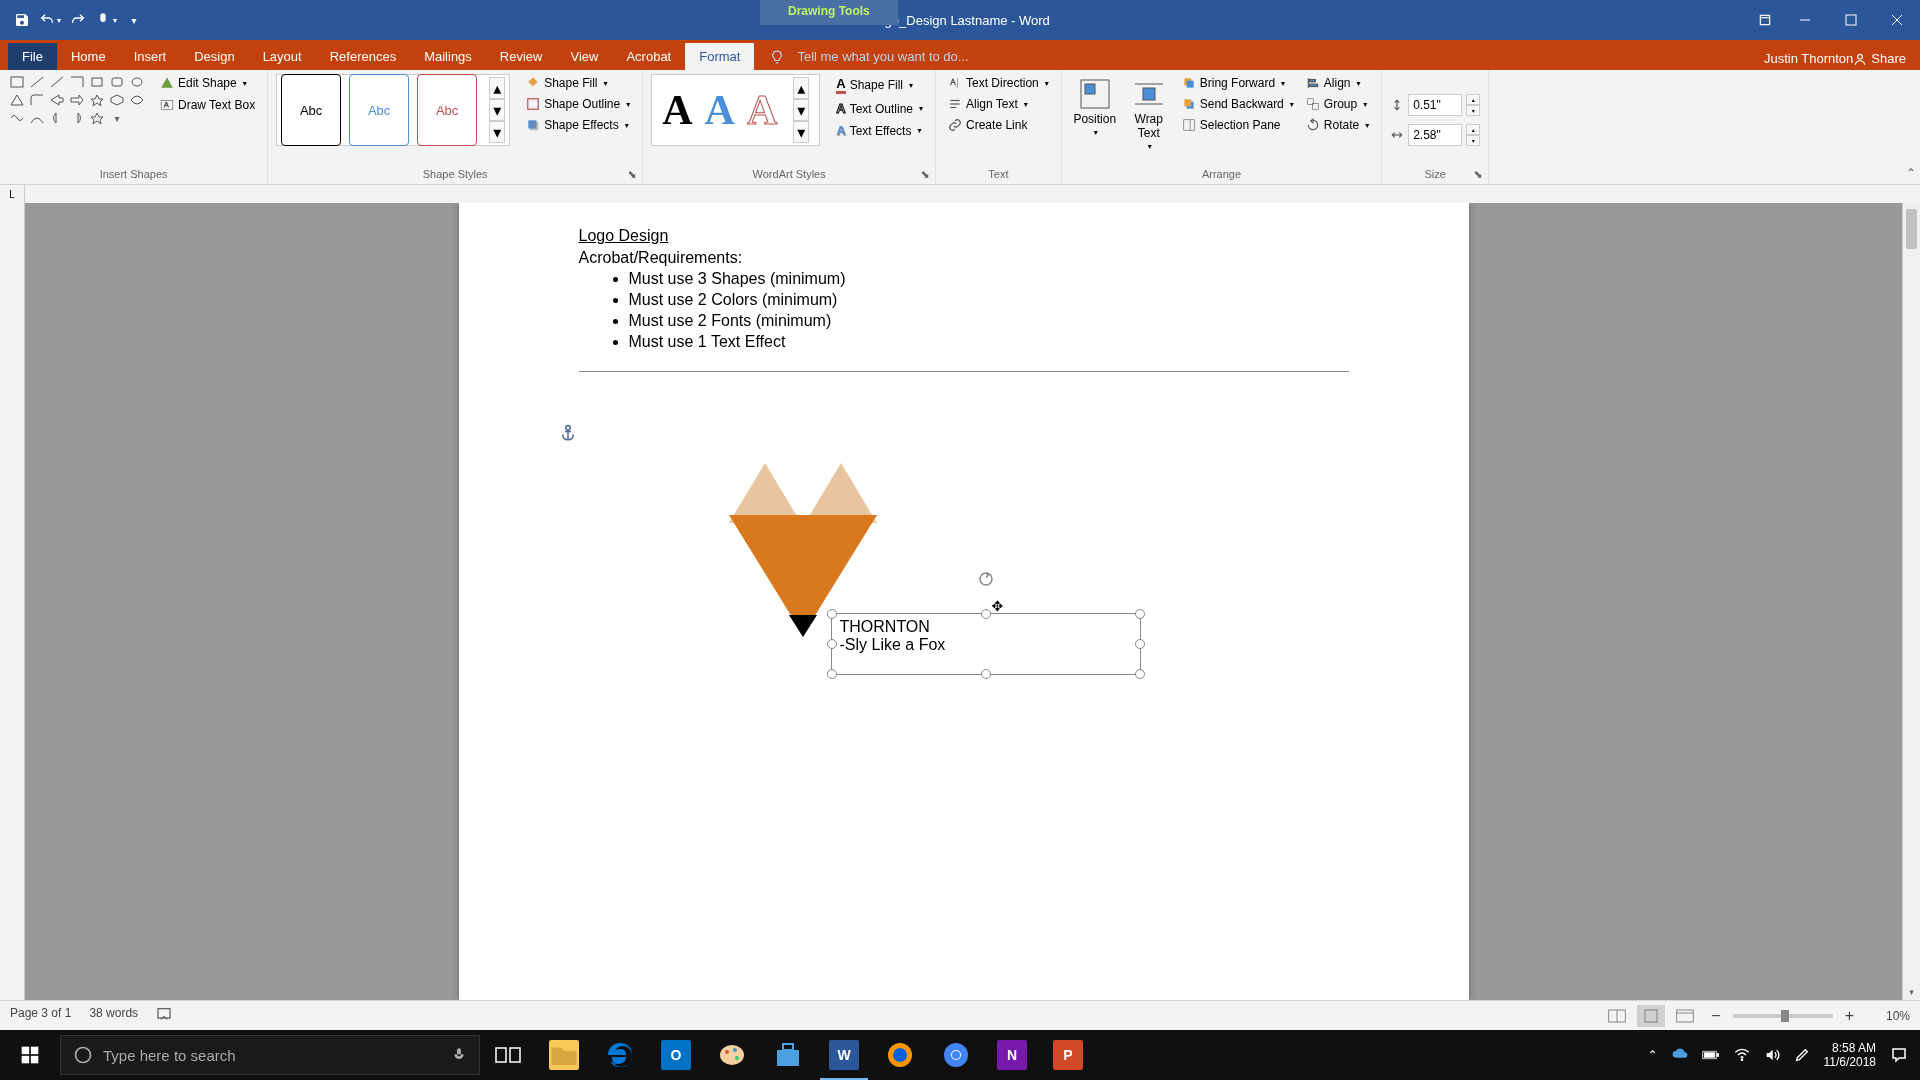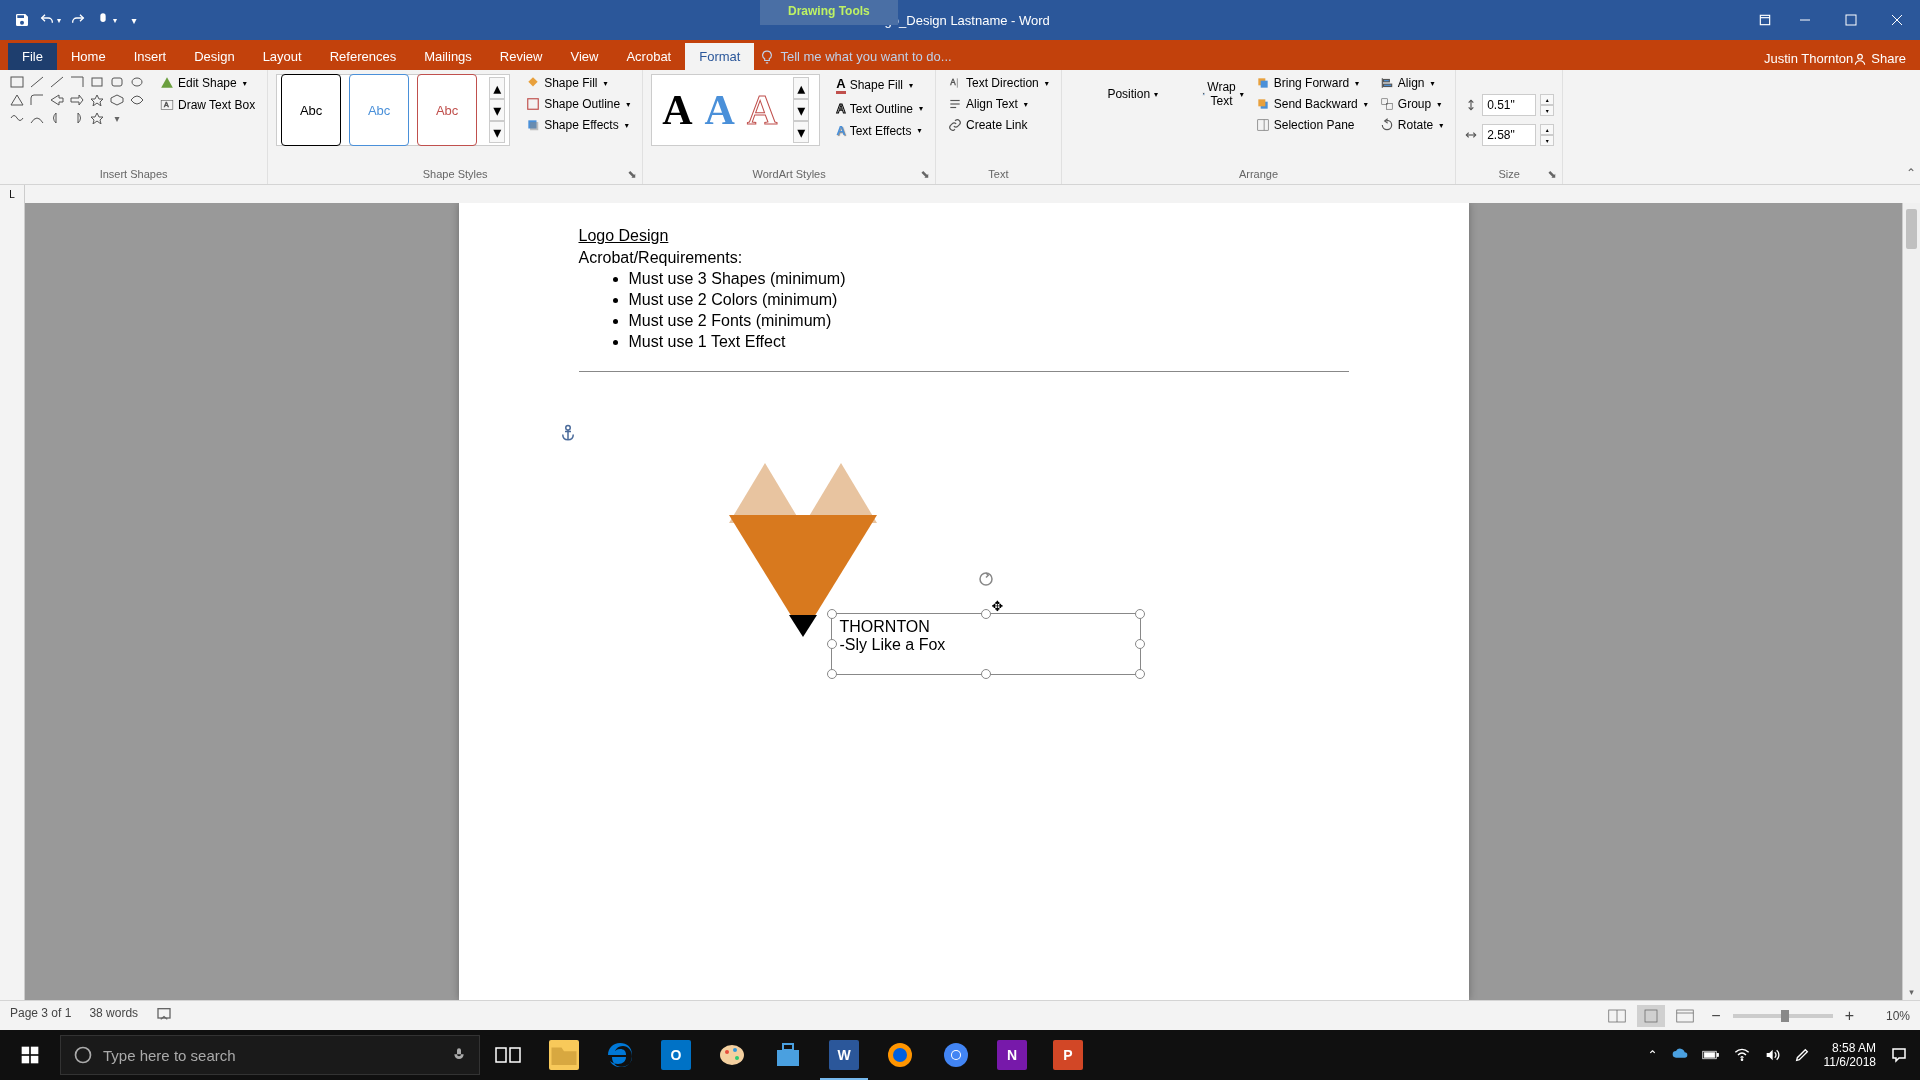--- a/index.html
+++ b/index.html
@@ -15,21 +15,21 @@
 .window-ctrls { position: absolute; right: 0; display: flex; }
 .window-btn { width: 46px; height: 40px; display: flex; align-items: center; justify-content: center; color: white; }
 .window-btn svg { width: 12px; height: 12px; }
 .ribbon-display { position: absolute; right: 140px; width: 30px; height: 40px; display: flex; align-items: center; justify-content: center; }
 
 
 .ribbon-tabs { background: #c2410c; height: 30px; display: flex; align-items: flex-end; padding-left: 8px; color: white; font-size: 13px; position: relative; }
 .tab { padding: 6px 14px; cursor: pointer; }
 .tab.selected { background: #f3f3f3; color: #2b579a; }
 .tab.file { background: #1e3e6e; }
-.tell-me { flex: 1; padding: 6px 6px; color: #c0d0e8; display: flex; align-items: center; gap: 6px; }
+.tell-me { flex: 1; padding: 6px 16px; color: #c0d0e8; display: flex; align-items: center; gap: 13px; }
 .user-area { position: absolute; right: 10px; display: flex; align-items: center; padding: 4px; color: white; }
 
 
 .ribbon { background: #f3f3f3; height: 115px; border-bottom: 1px solid #d4d4d4; display: flex; }
 .group { border-right: 1px solid #e0e0e0; display: flex; flex-direction: column; padding: 4px 8px 2px 8px; }
 .group-content { flex: 1; display: flex; align-items: flex-start; gap: 4px; }
 .group-label { text-align: center; font-size: 11px; color: #666; padding: 2px 0; position: relative; }
 .launcher { position: absolute; right: -4px; top: 2px; width: 12px; height: 12px; }
 
 
@@ -56,21 +56,21 @@
 .wordart-a { font-size: 42px; font-weight: bold; font-family: 'Times New Roman', serif; }
 .wa-black { color: #000; }
 .wa-blue { color: #4a90d9; }
 .wa-outline { color: transparent; -webkit-text-stroke: 1px #c0504d; }
 
 
 .text-col { display: flex; flex-direction: column; gap: 3px; font-size: 12px; }
 .text-btn { display: flex; align-items: center; gap: 4px; padding: 2px 4px; cursor: pointer; white-space: nowrap; }
 
 
-.big-btn { display: flex; flex-direction: row; align-items: center; justify-content: center; width: 50px; font-size: 12px; text-align: center; cursor: pointer; padding: 4px; gap: 2px; margin-left: 37px; }
+.big-btn { display: flex; flex-direction: column; align-items: center; justify-content: center; width: 50px; font-size: 12px; text-align: center; cursor: pointer; padding: 4px; gap: 2px; }
 .big-btn svg { width: 32px; height: 32px; }
 .size-row { display: flex; align-items: center; gap: 4px; font-size: 12px; }
 .size-input { width: 54px; height: 22px; border: 1px solid #ccc; padding: 0 4px; font-size: 12px; background: white; }
 .spinner { display: flex; flex-direction: column; }
 .spinner-btn { width: 14px; height: 11px; border: 1px solid #ccc; background: #f8f8f8; font-size: 6px; display: flex; align-items: center; justify-content: center; }
 
 
 .ruler-area { height: 18px; background: #f3f3f3; display: flex; }
 .ruler-corner { width: 25px; border-right: 1px solid #ccc; display: flex; align-items: center; justify-content: center; font-size: 10px; }
 .h-ruler { flex: 1; position: relative; background: #f3f3f3; }

